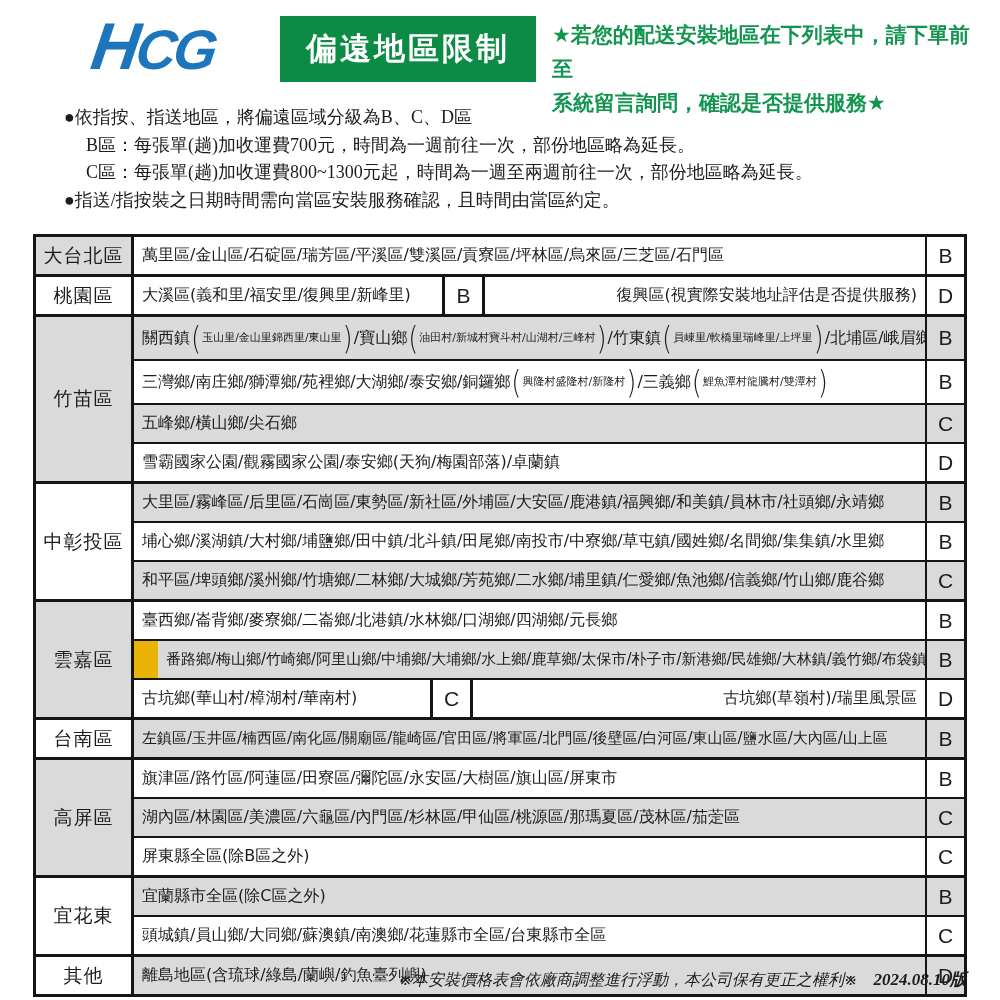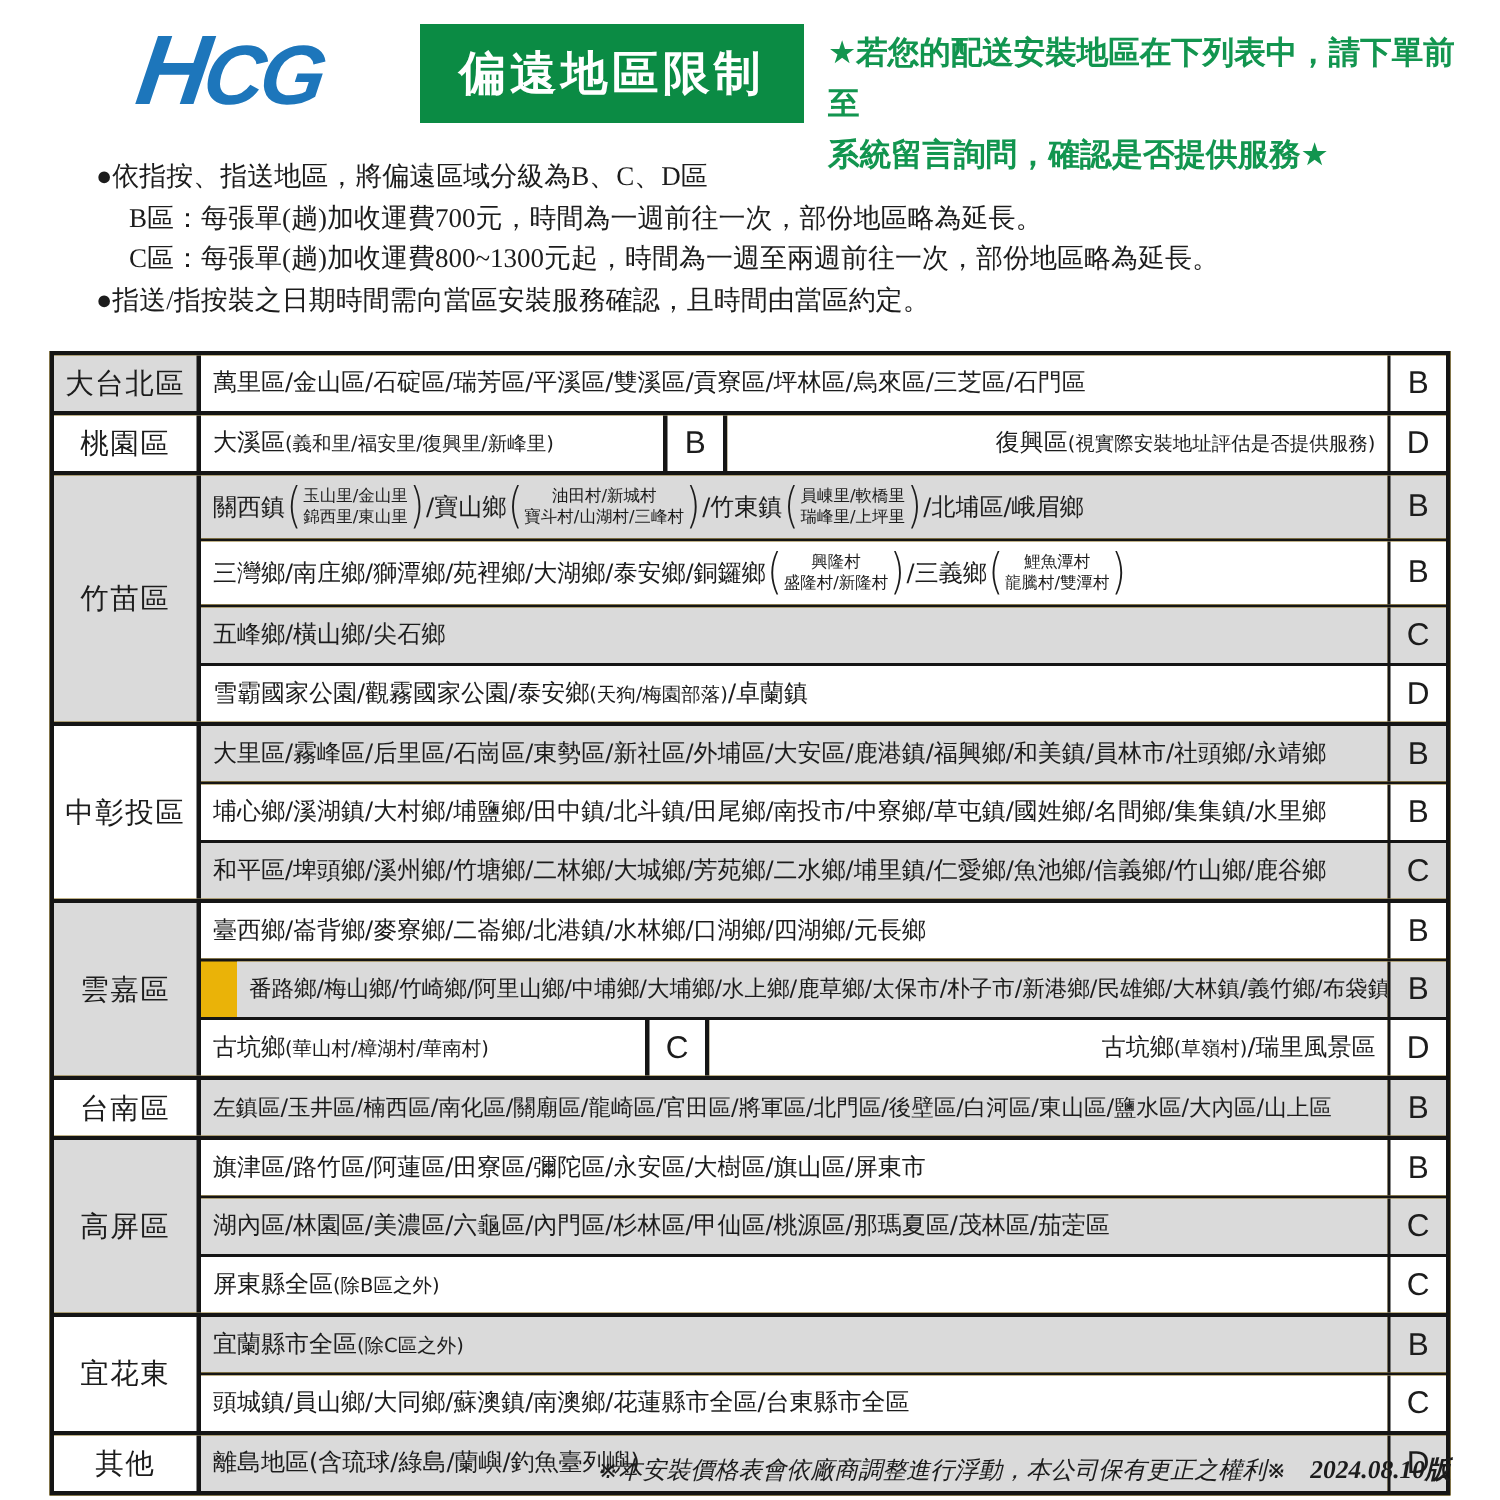--- a/index.html
+++ b/index.html
@@ -48,25 +48,25 @@
   .cell.right{justify-content:flex-end;}
   .zone{
     flex:0 0 37px;border-left:2px solid #151515;
     display:flex;align-items:center;justify-content:center;
     font-family:"Liberation Sans",sans-serif;font-size:21px;
   }
   .zone.mid{border-left:3px solid #151515;border-right:3px solid #151515;}
   .bg-gray{background:#dadada;}
   .bg-white{background:#ffffff;}
   
-  .small{font-size:13px;letter-spacing:0;}
+  .small{font-size:16px;letter-spacing:0;}
   
   .pg{display:inline-flex;align-items:center;}
   .pg .paren{font-size:26px;font-weight:300;line-height:1;transform:scaleY(1.25);padding:0 1px;}
-  .pg .stack{display:inline-flex;flex-direction:column;font-size:11px;line-height:1.25;text-align:center;}
+  .pg .stack{display:inline-flex;font-size:11px;line-height:1.25;text-align:center;}
   
   .footer{position:absolute;left:33px;right:33px;top:968px;display:flex;justify-content:flex-end;align-items:baseline;font-style:italic;}
   .footer .fnote{font-size:16px;}
   .footer .fver{font-family:"Liberation Serif",serif;font-weight:bold;font-size:17px;margin-left:16px;}
 </style>
 </head>
 <body>
 
 <div class="header">
   <div class="logo"><span class="h">H</span>CG</div>

